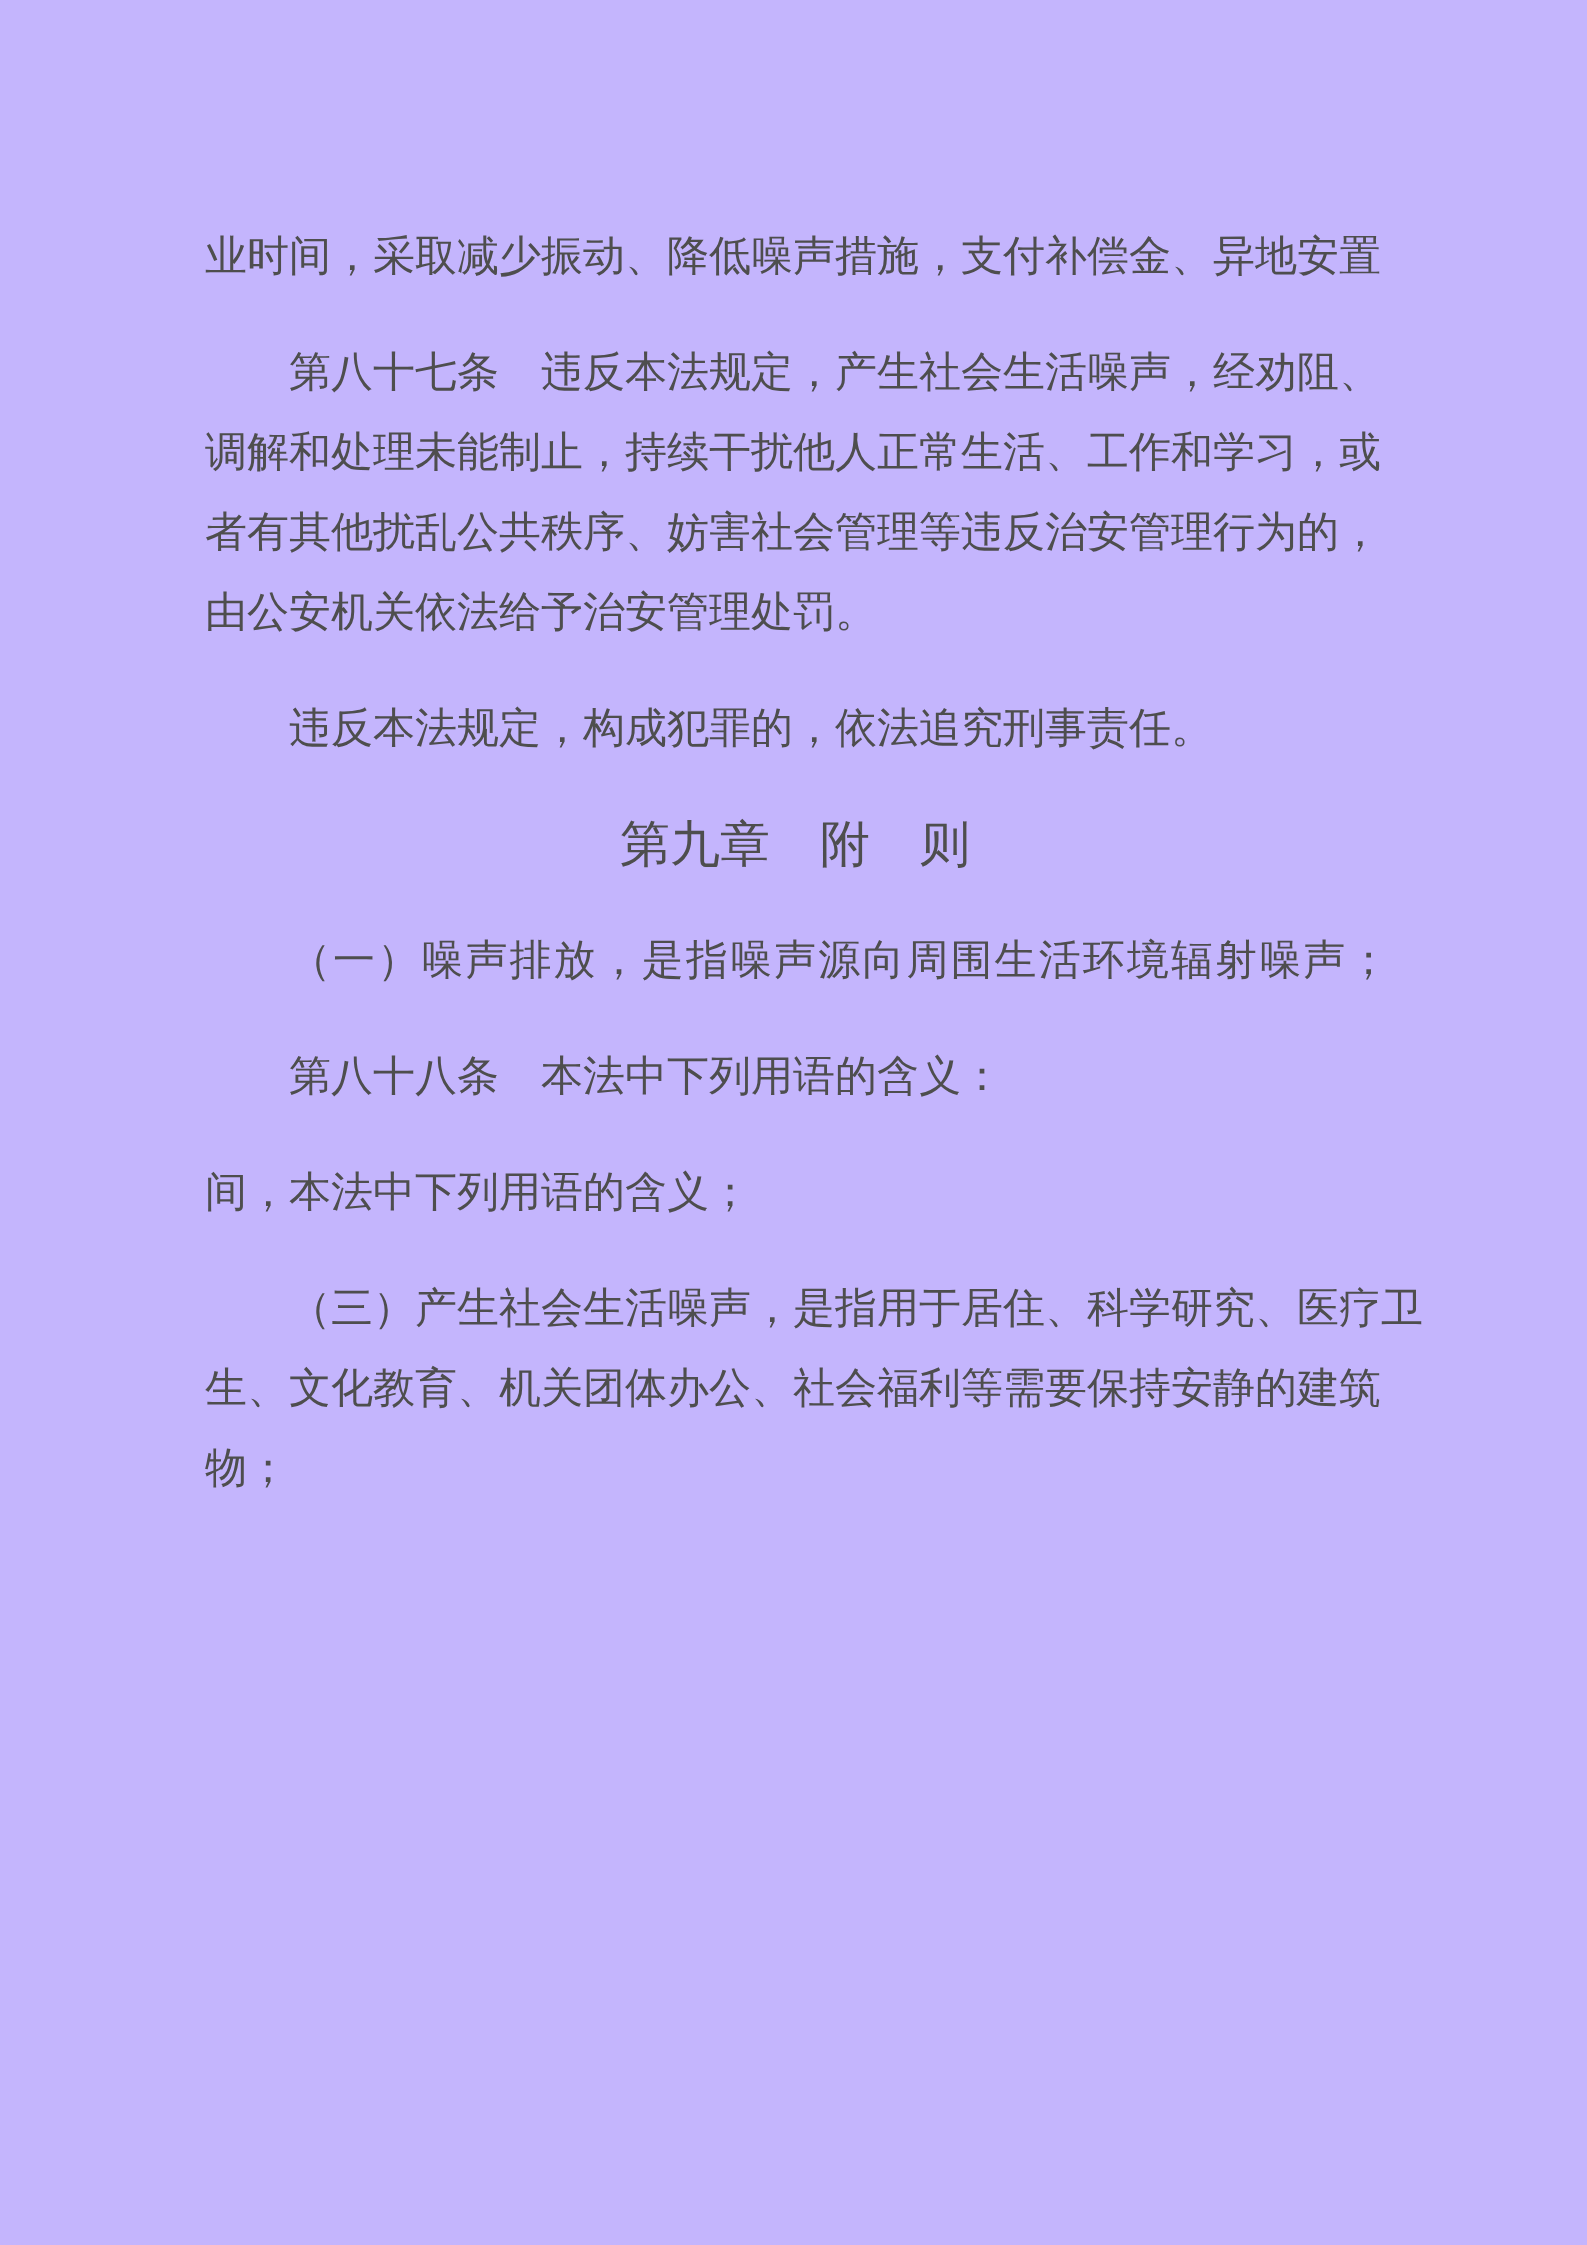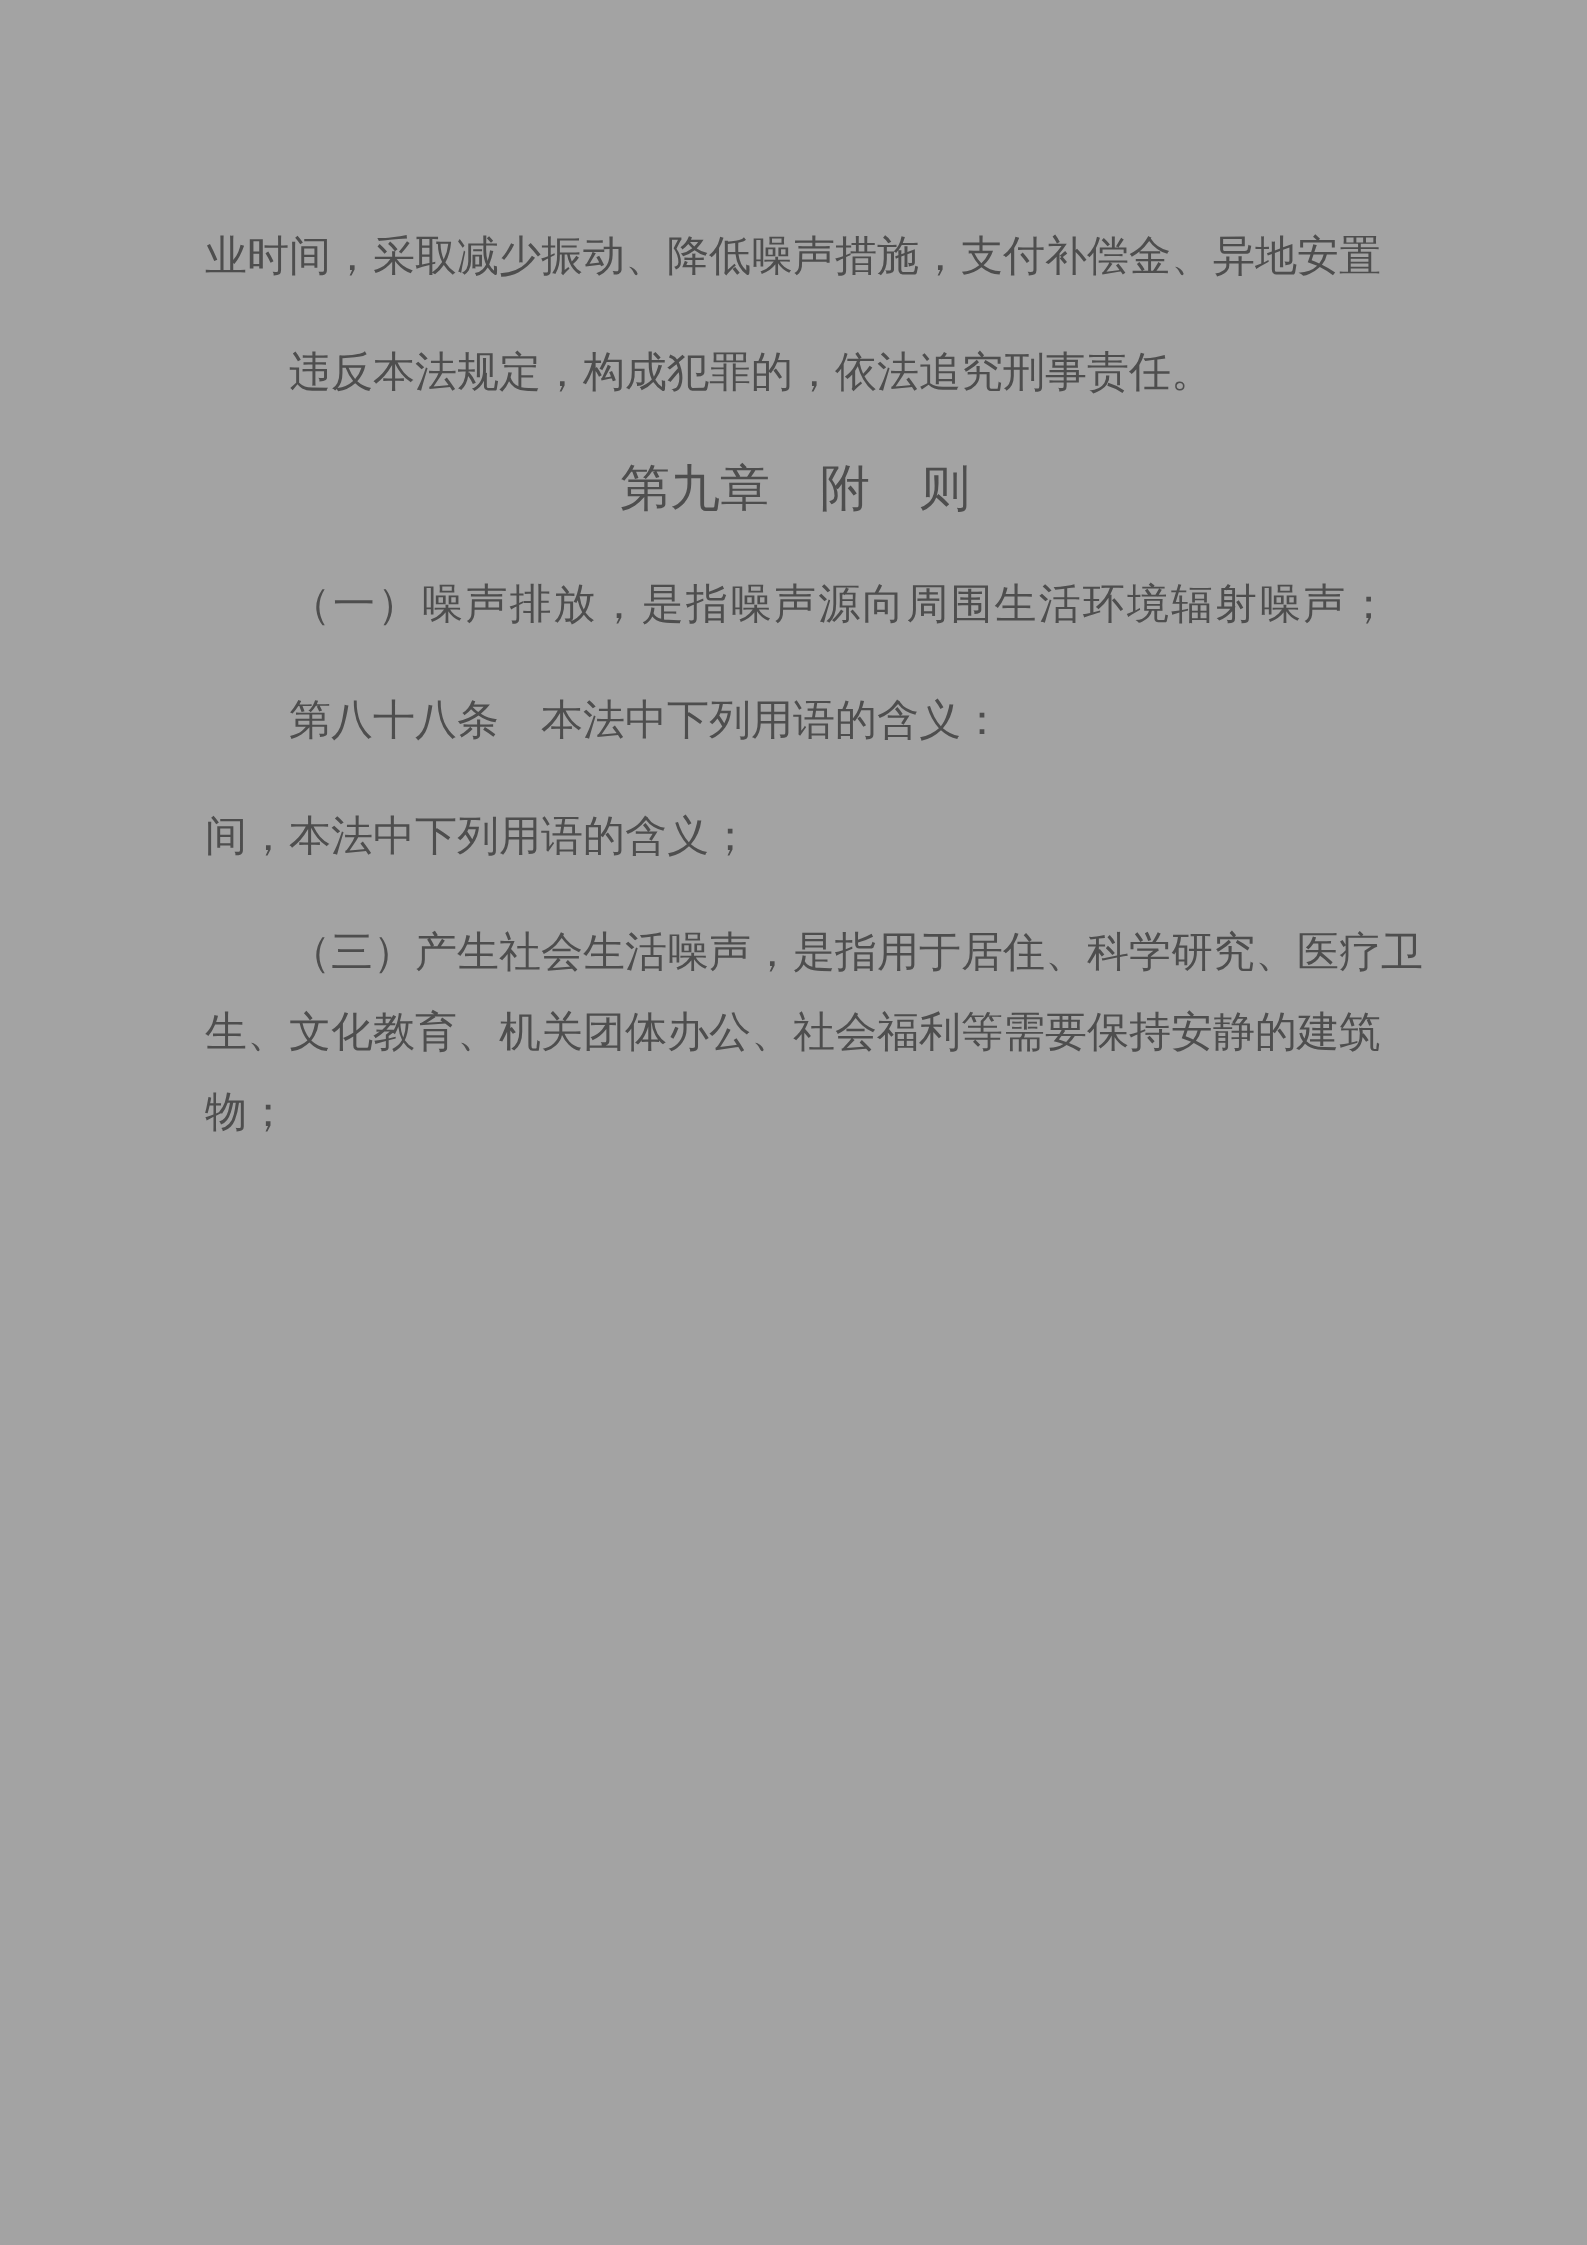--- a/index.html
+++ b/index.html
@@ -1,19 +1,19 @@
 <!DOCTYPE html>
 <html><head>
 <meta charset="utf-8">
 <style>
   html,body{margin:0;padding:0;background:#e9e9e9;}
   .page{
     position:relative;
     width:1587px;height:2245px;
-    background:#a3a3a3;
+    background:#c4b5fd;
     font-family:"DejaVu Serif","Liberation Serif",serif;
     color:#4e4e4e;
     overflow:hidden;
   }
   .content{
     padding:216px 202px 0 205px;
   }
   .para{margin:0 0 36px 0;}
   .line{
     font-size:42px;
@@ -37,20 +37,26 @@
 </style>
 </head>
 <body>
 
 <div class="page">
   <div class="content" style="color: rgb(78, 78, 78);">
       <div class="para">
         <div class="line" data-line-id="0-0">业时间，采取减少振动、降低噪声措施，支付补偿金、异地安置</div>
       </div>
       <div class="para">
+        <div class="line indent" data-line-id="1-0">第八十七条　违反本法规定，产生社会生活噪声，经劝阻、</div>
+        <div class="line" data-line-id="1-1">调解和处理未能制止，持续干扰他人正常生活、工作和学习，或</div>
+        <div class="line" data-line-id="1-2">者有其他扰乱公共秩序、妨害社会管理等违反治安管理行为的，</div>
+        <div class="line" data-line-id="1-3">由公安机关依法给予治安管理处罚。</div>
+      </div>
+      <div class="para">
         <div class="line indent" data-line-id="2-0">违反本法规定，构成犯罪的，依法追究刑事责任。</div>
       </div>
       <div class="heading">第九章　附　则</div>
       <div class="para">
         <div class="line indent" data-line-id="5-0">（一）噪声排放，是指噪声源向周围生活环境辐射噪声；</div>
       </div>
       <div class="para">
         <div class="line indent" data-line-id="4-0">第八十八条　本法中下列用语的含义：</div>
       </div>
       <div class="para">

